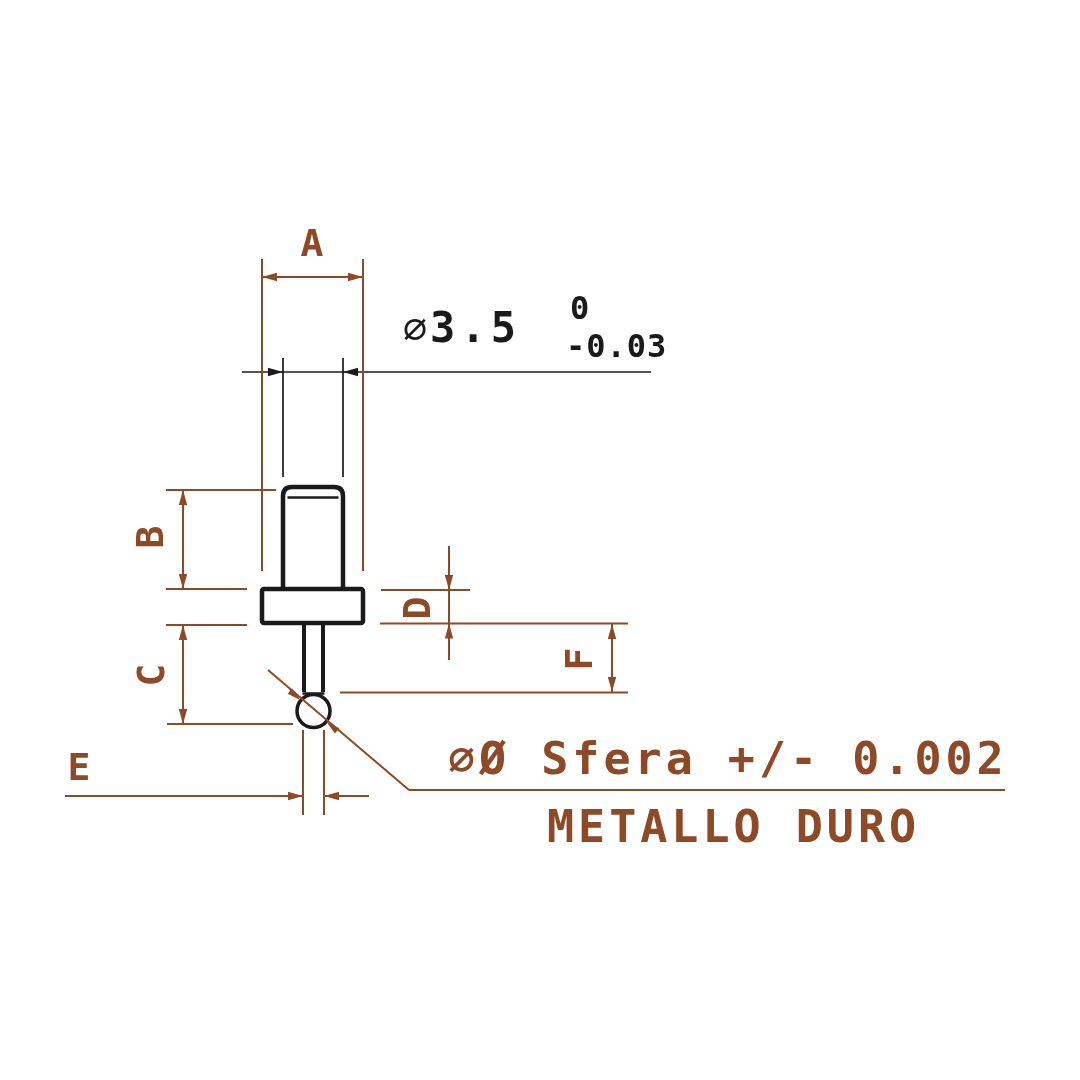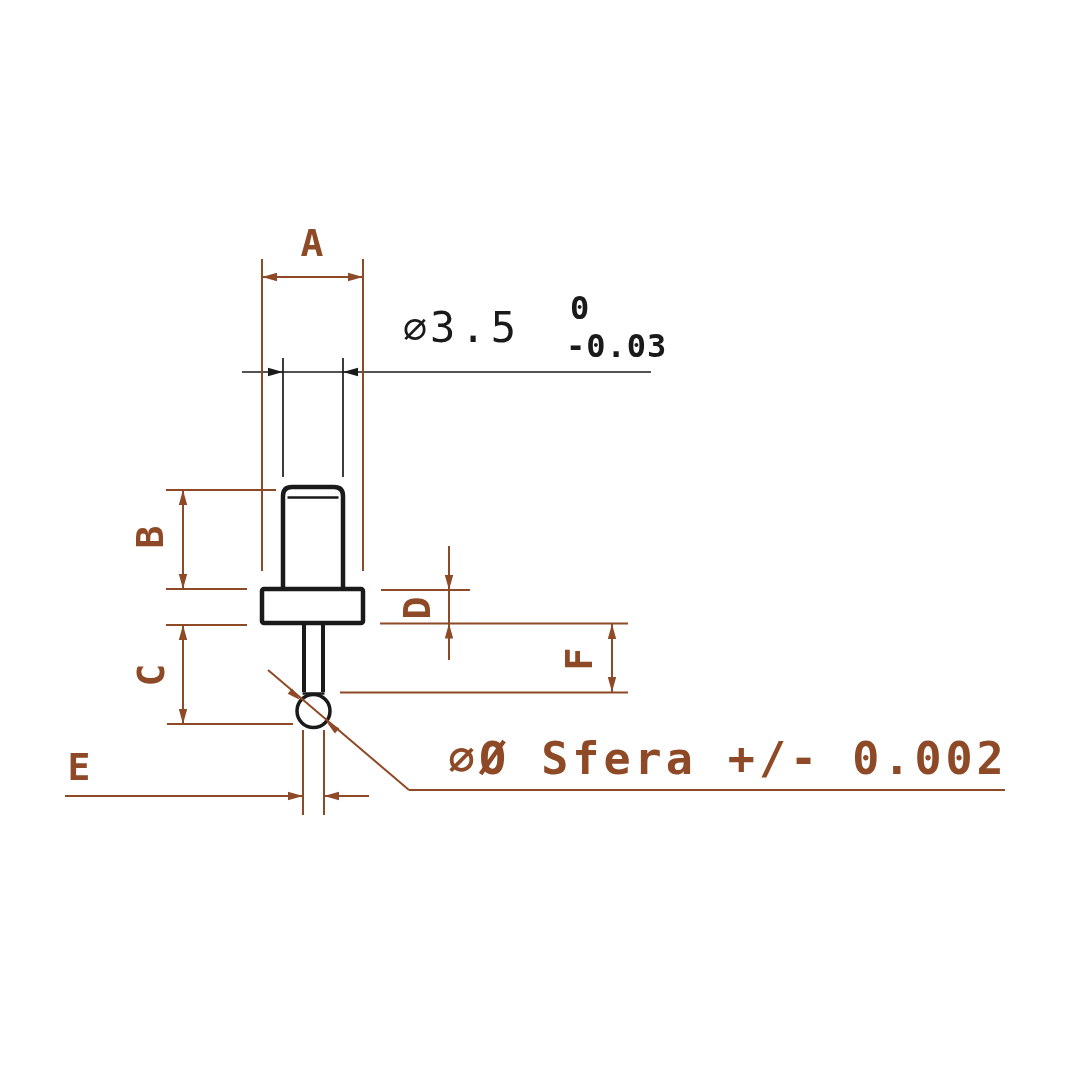--- a/index.html
+++ b/index.html
@@ -22,21 +22,21 @@
     white-space:pre;
   }
   .dim-label.rot{transform:translate(-50%,-50%) rotate(-90deg);}
 
   .phi-row{
     position:absolute;left:403px;top:303px;
     display:flex;align-items:baseline;
     color:#1a1a1a;white-space:pre;
   }
   .phi-symbol{font-size:40px;font-weight:normal;}
-  .phi-value{font-size:42px;font-weight:normal;letter-spacing:5px;margin-left:3px;}
+  .phi-value{font-size:42px;font-weight:bold;letter-spacing:5px;margin-left:3px;}
   .tol{position:absolute;color:#1a1a1a;font-weight:bold;white-space:pre;line-height:1;}
   .tol-upper{left:570px;top:292px;font-size:32px;}
   .tol-lower{left:543px;top:330px;font-size:32px;letter-spacing:1px;margin-left:23px;}
 
   .note{
     position:absolute;
     color:#8e4a27;
     font-weight:bold;
     font-size:45px;
     letter-spacing:4px;
@@ -143,14 +143,15 @@
   <div class="dim-label rot" style="left:579px;top:659px;">F</div>
 
   <div class="phi-row">
     <span class="phi-symbol">∅</span>
     <span class="phi-value">3.5</span>
   </div>
   <div class="tol tol-upper">0</div>
   <div class="tol tol-lower">-0.03</div>
 
   <div class="note note-sphere">∅Ø Sfera +/- 0.002</div>
+  <div class="note note-material">METALLO DURO</div>
 
 </div>
 
 </body></html>

